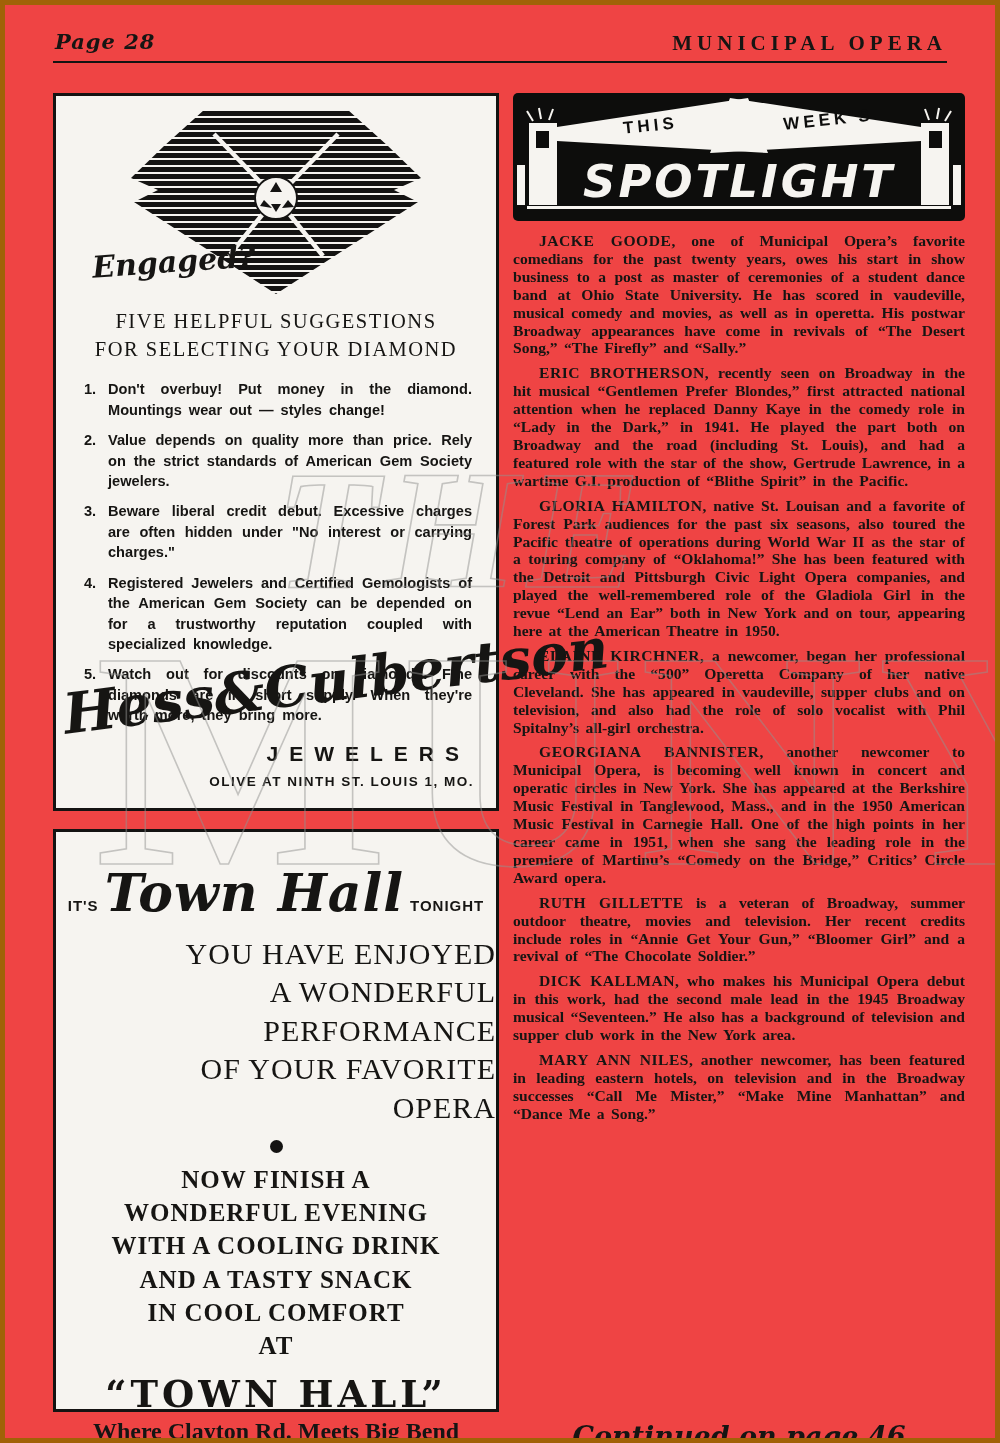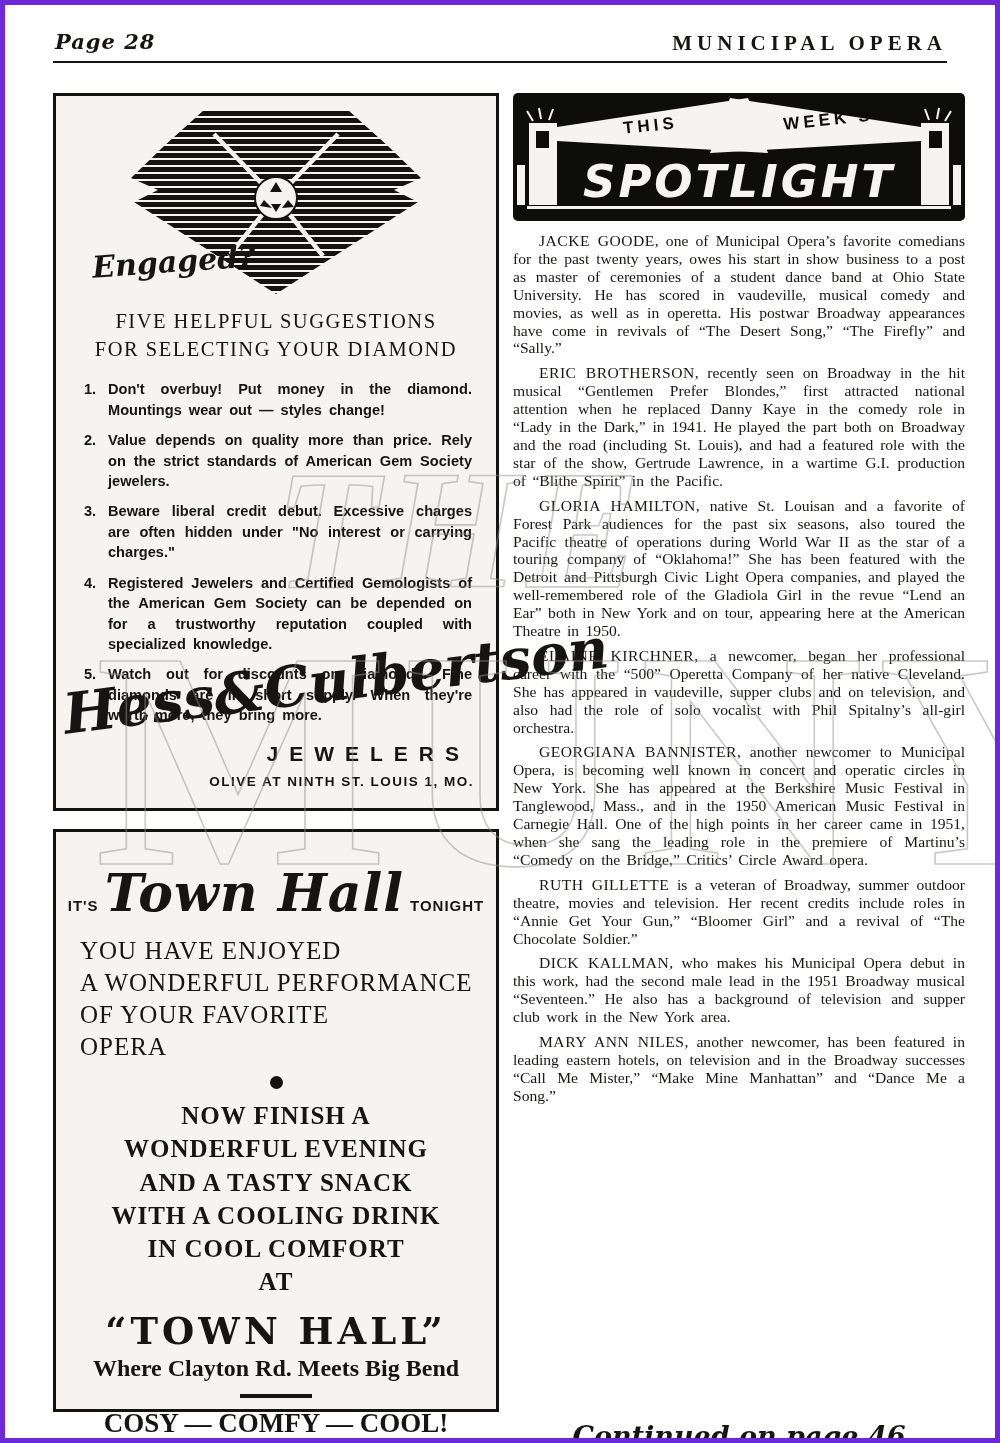--- a/index.html
+++ b/index.html
@@ -1,19 +1,19 @@
 <!DOCTYPE html>
 <html><head>
 <meta charset="utf-8">
 <style>
   html,body{margin:0;padding:0;background:#2a2a28;}
   .page{
     position:relative;width:1000px;height:1443px;
-    background:#ffffff;color:#161513;
-    border:5px solid #6d28d9;box-sizing:border-box;
+    background:#ef4444;color:#161513;
+    border:5px solid #a16207;box-sizing:border-box;
     overflow:hidden;
     font-family:"Liberation Serif", serif;
   }
   
   .hdr-page{
     position:absolute;left:50px;top:24px;
     font-family:"DejaVu Serif", serif;font-style:italic;font-weight:bold;
     font-size:21px;letter-spacing:1px;
   }
   .hdr-pub{
@@ -71,41 +71,41 @@
   
   .th-logo{margin-top:30px;text-align:center;white-space:nowrap;}
   .th-logo .pre, .th-logo .suf{
     font-family:"Liberation Sans", sans-serif;font-weight:bold;font-size:15px;letter-spacing:1px;
   }
   .th-logo .name{
     font-family:"DejaVu Serif", serif;font-style:italic;font-weight:bold;
     font-size:52px;margin:0 2px;letter-spacing:1px;
   }
   .th-enjoy{
-    margin-top:12px;text-align:left;
-    font-family:"Liberation Serif", serif;font-size:25px;letter-spacing:1px;line-height:1.28;margin-left:24px;
+    margin-top:12px;text-align:right;
+    font-family:"Liberation Serif", serif;font-size:30px;letter-spacing:1px;line-height:1.28;margin-left:24px;
   }
   .th-dot{width:13px;height:13px;border-radius:50%;background:#141312;margin:13px auto 10px auto;}
   .th-pitch{
     text-align:center;font-family:"Liberation Serif", serif;font-weight:bold;
     font-size:25px;letter-spacing:1px;line-height:1.33;
   }
   .th-venue{
     margin-top:10px;text-align:center;
     font-family:"DejaVu Serif", serif;font-weight:bold;font-size:37px;letter-spacing:4px;
   }
   .th-addr1{margin-top:4px;text-align:center;font-family:"Liberation Serif", serif;font-weight:bold;font-size:24px;word-spacing:6px;}
   .th-addr2{margin-top:2px;text-align:center;font-family:"Liberation Serif", serif;font-weight:bold;font-size:24px;}
   .th-div{width:72px;height:4px;background:#141312;margin:12px auto 10px auto;}
   .th-slogan{text-align:center;font-family:"Liberation Serif", serif;font-weight:bold;font-size:27px;}
   
   .spotlight-banner{position:absolute;left:508px;top:88px;width:452px;height:128px;}
   .bios{
     position:absolute;left:508px;top:227px;width:452px;
-    font-family:"Liberation Serif", serif;font-weight:normal;
+    font-family:"Liberation Serif", serif;font-weight:bold;
     font-size:15.6px;line-height:17.9px;
   }
   .bio{text-align:justify;text-indent:26px;margin:0 0 7px 0;word-spacing:2.5px;}
   .bio-name{letter-spacing:.5px;}
   .continued{
     position:absolute;left:508px;top:1388px;width:452px;text-align:center;
     font-family:"DejaVu Serif", serif;font-style:italic;font-weight:bold;font-size:27px;margin-top:28px;
   }
 </style>
 </head>
@@ -185,22 +185,22 @@
     <div class="th-enjoy">
       <div>YOU HAVE ENJOYED</div>
       <div>A WONDERFUL PERFORMANCE</div>
       <div>OF YOUR FAVORITE</div>
       <div>OPERA</div>
     </div>
     <div class="th-dot"></div>
     <div class="th-pitch">
       <div>NOW FINISH A</div>
       <div>WONDERFUL EVENING</div>
+      <div>WITH A COOLING DRINK</div>
       <div>AND A TASTY SNACK</div>
-      <div>WITH A COOLING DRINK</div>
       <div>IN COOL COMFORT</div>
       <div>AT</div>
     </div>
     <div class="th-venue">“TOWN HALL”</div>
     <div class="th-addr2">Where Clayton Rd. Meets Big Bend</div>
     <div class="th-div"></div>
     <div class="th-slogan">COSY — COMFY — COOL!</div>
   </div>
 
   <svg class="spotlight-banner" viewBox="0 0 452 128">
@@ -237,19 +237,19 @@
     <rect x="14" y="113" width="424" height="3" fill="#f6f4f0"></rect>
   </svg>
 
   <div class="bios">
     <p class="bio"><span class="bio-name">JACKE GOODE</span><span>, one of Municipal Opera’s favorite comedians for the past twenty years, owes his start in show business to a post as master of ceremonies of a student dance band at Ohio State University.  He has scored in vaudeville, musical comedy and movies, as well as in operetta. His postwar Broadway appearances have come in revivals of “The Desert Song,” “The Firefly” and “Sally.”</span></p>
     <p class="bio"><span class="bio-name">ERIC BROTHERSON</span><span>, recently seen on Broadway in the hit musical “Gentlemen Prefer Blondes,” first attracted national attention when he replaced Danny Kaye in the comedy role in “Lady in the Dark,” in 1941.  He played the part both on Broadway and the road (including St. Louis), and had a featured role with the star of the show, Gertrude Lawrence, in a wartime G.I. production of “Blithe Spirit” in the Pacific.</span></p>
     <p class="bio"><span class="bio-name">GLORIA HAMILTON</span><span>, native St. Louisan and a favorite of Forest Park audiences for the past six seasons, also toured the Pacific theatre of operations during World War II as the star of a touring company of “Oklahoma!”  She has been featured with the Detroit and Pittsburgh Civic Light Opera companies, and played the well-remembered role of the Gladiola Girl in the revue “Lend an Ear” both in New York and on tour, appearing here at the American Theatre in 1950.</span></p>
     <p class="bio"><span class="bio-name">ELAINE KIRCHNER</span><span>, a newcomer, began her professional career with the “500” Operetta Company of her native Cleveland. She has appeared in vaudeville, supper clubs and on television, and also had the role of solo vocalist with Phil Spitalny’s all-girl orchestra.</span></p>
     <p class="bio"><span class="bio-name">GEORGIANA BANNISTER</span><span>, another newcomer to Municipal Opera, is becoming well known in concert and operatic circles in New York. She has appeared at the Berkshire Music Festival in Tanglewood, Mass., and in the 1950 American Music Festival in Carnegie Hall. One of the high points in her career came in 1951, when she sang the leading role in the premiere of Martinu’s “Comedy on the Bridge,” Critics’ Circle Award opera.</span></p>
     <p class="bio"><span class="bio-name">RUTH GILLETTE</span><span> is a veteran of Broadway, summer outdoor theatre, movies and television. Her recent credits include roles in “Annie Get Your Gun,” “Bloomer Girl” and a revival of “The Chocolate Soldier.”</span></p>
-    <p class="bio"><span class="bio-name">DICK KALLMAN</span><span>, who makes his Municipal Opera debut in this work, had the second male lead in the 1951 Broadway musical “Seventeen.” He also has a background of television and supper club work in the New York area.</span></p>
+    <p class="bio"><span class="bio-name">DICK KALLMAN</span><span>, who makes his Municipal Opera debut in this work, had the second male lead in the 1945 Broadway musical “Seventeen.” He also has a background of television and supper club work in the New York area.</span></p>
     <p class="bio"><span class="bio-name">MARY ANN NILES</span><span>, another newcomer, has been featured in leading eastern hotels, on television and in the Broadway successes “Call Me Mister,” “Make Mine Manhattan” and “Dance Me a Song.”</span></p>
   </div>
 
   <div class="continued">Continued on page 46</div>
 
 </div>
 
 </body></html>

